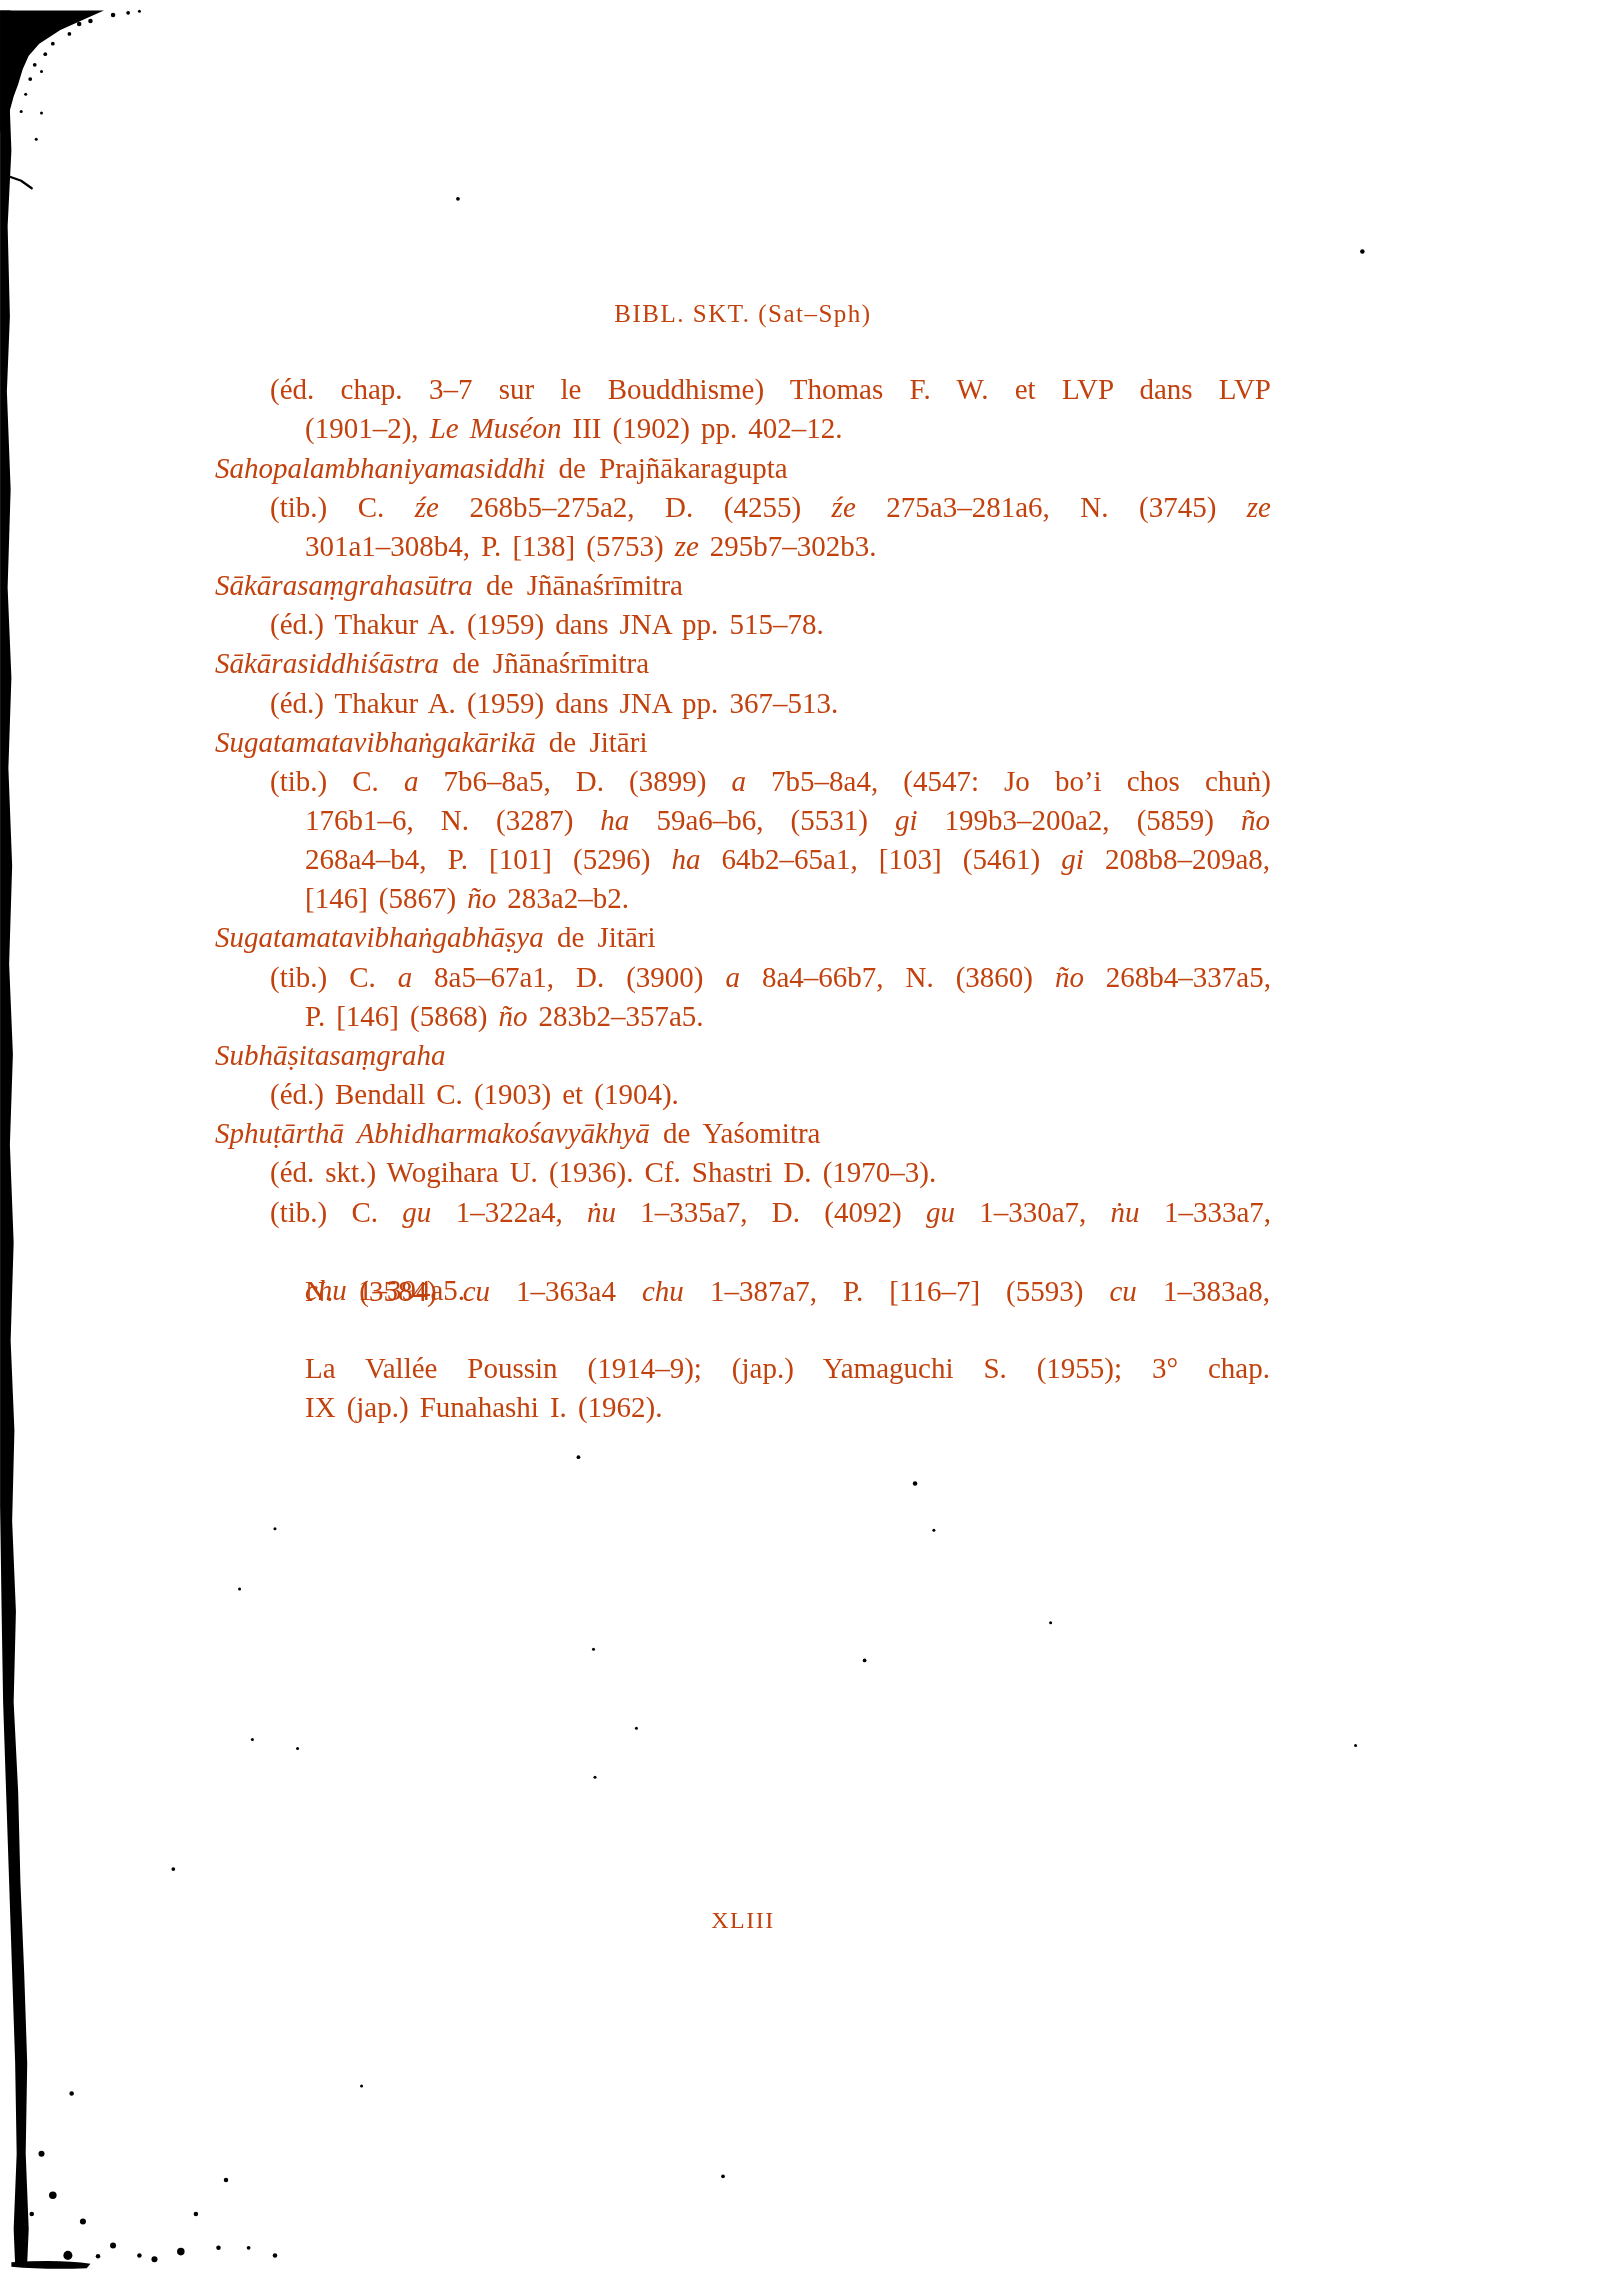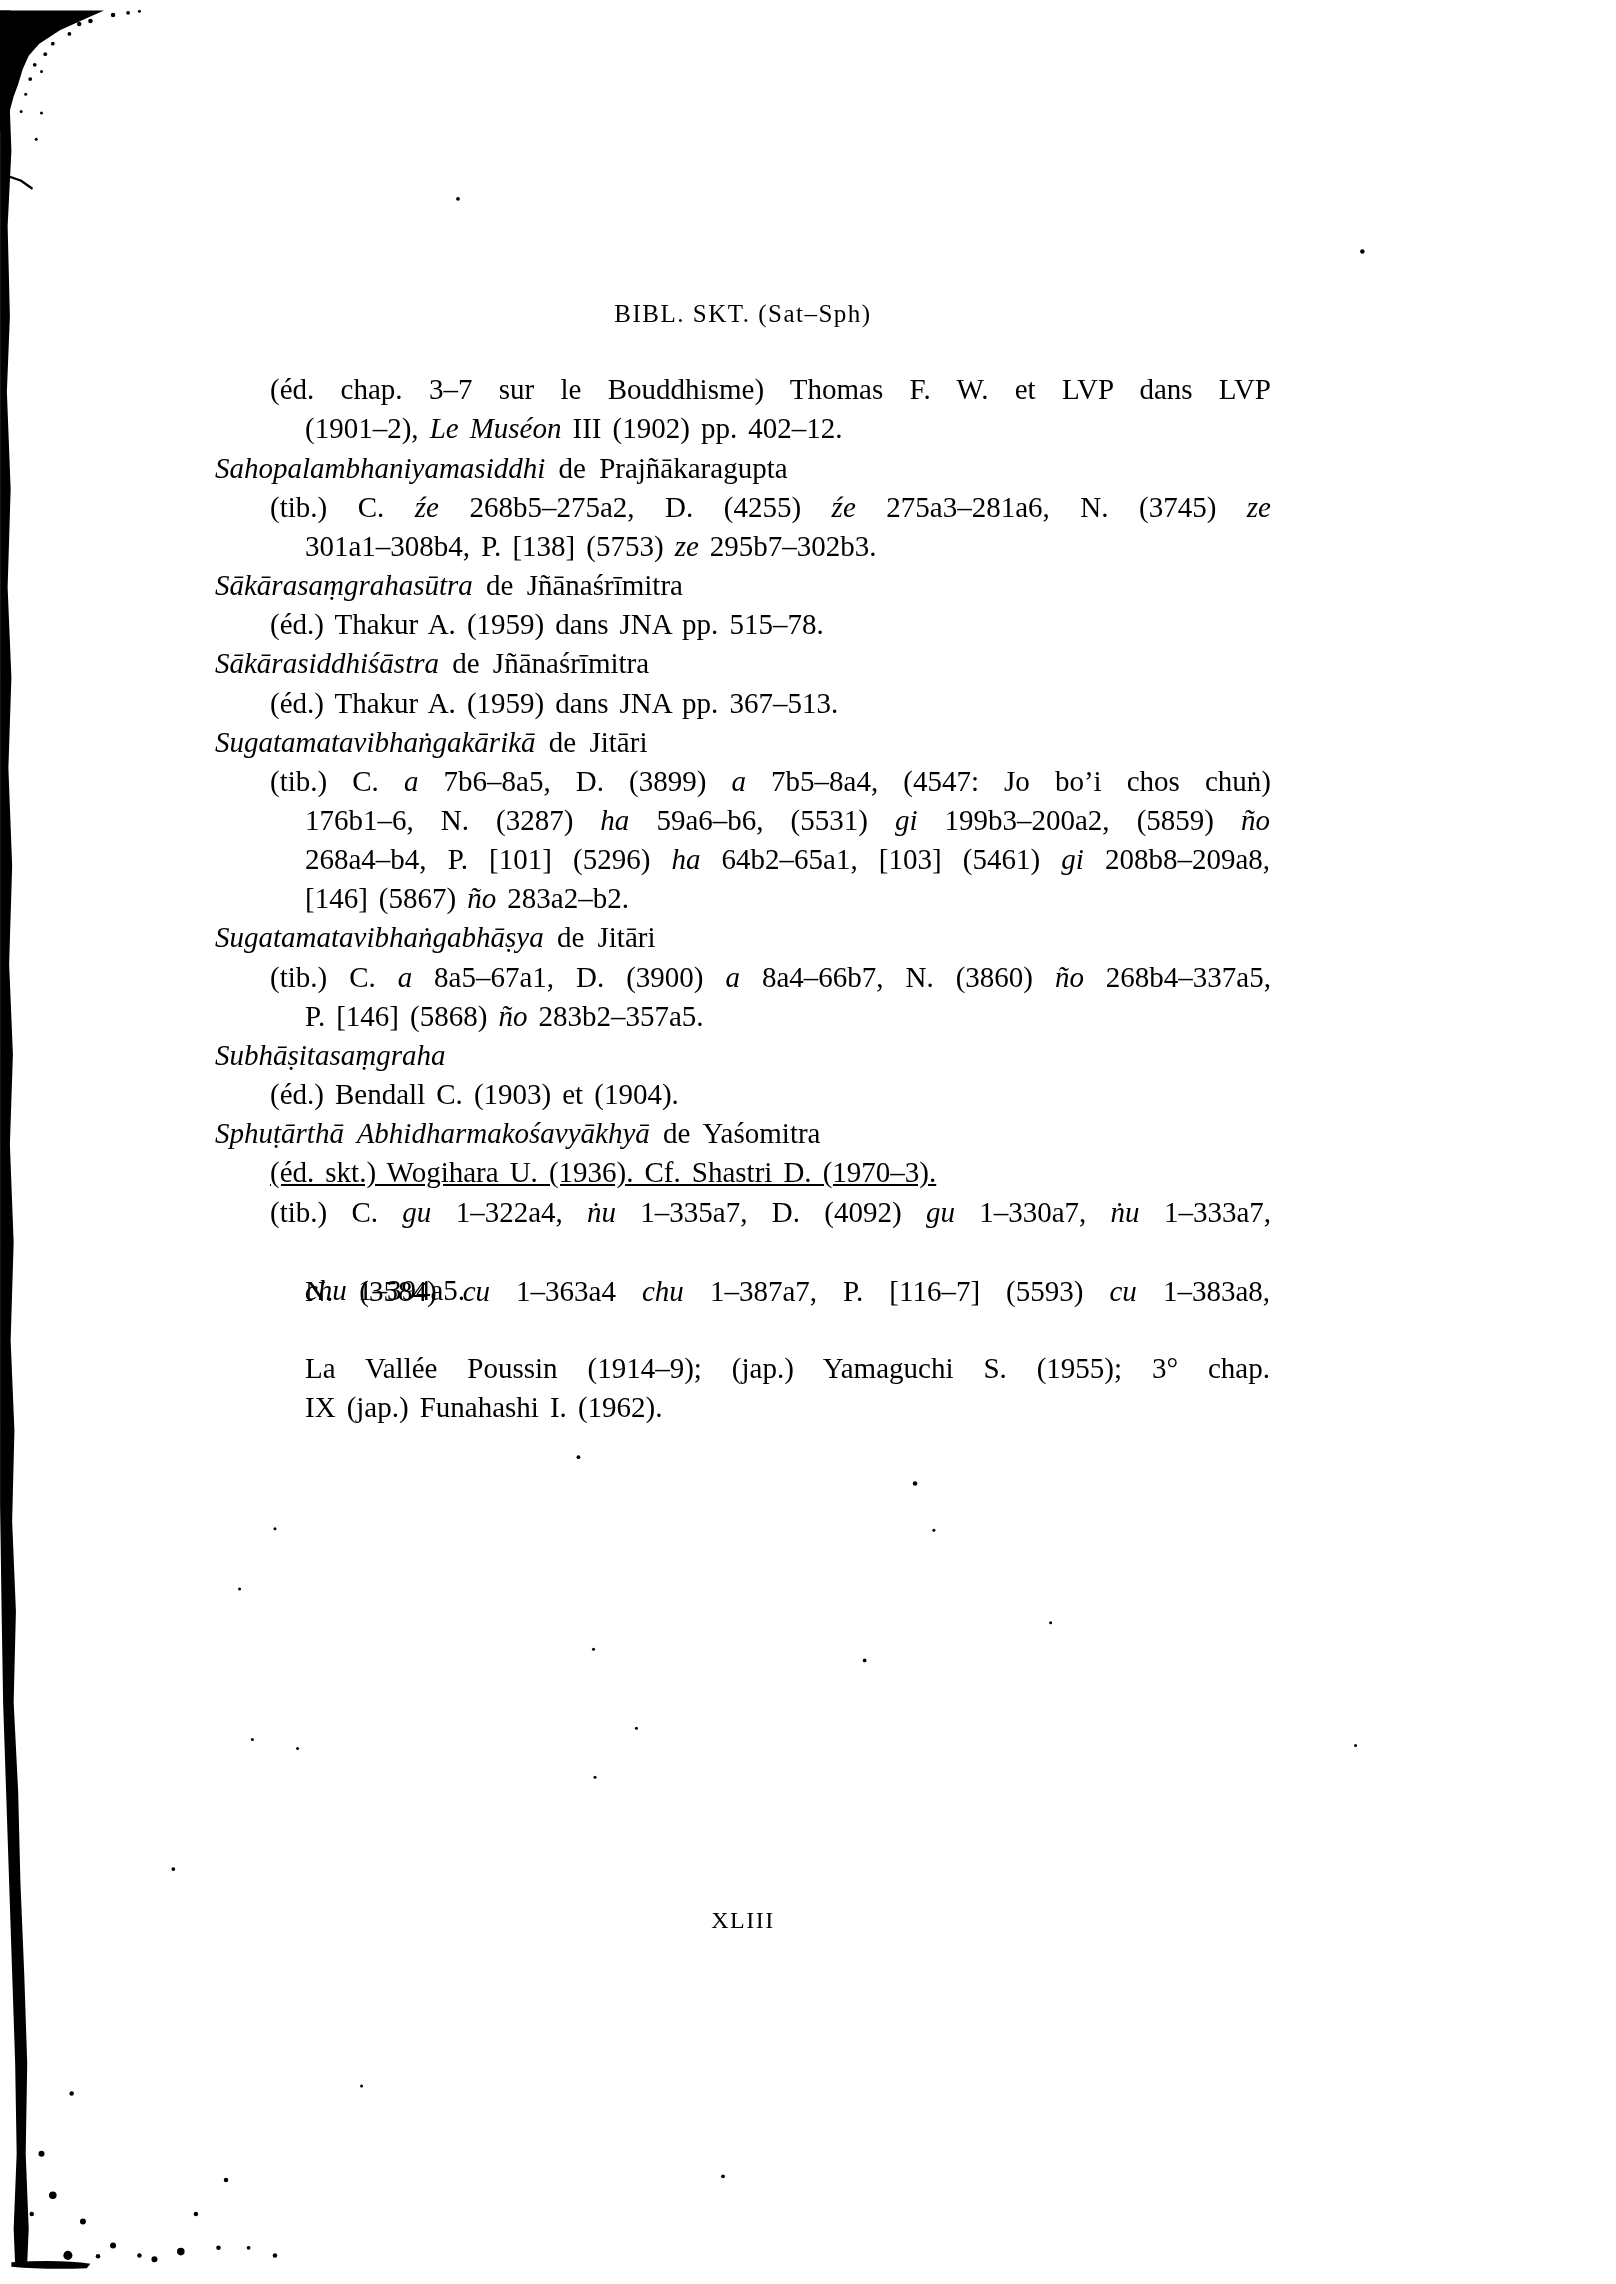--- a/index.html
+++ b/index.html
@@ -7,21 +7,21 @@
     padding: 0;
     background: #888;
   }
   .page {
     position: relative;
     width: 1617px;
     height: 2284px;
     background: #ffffff;
     overflow: hidden;
     font-family: "Liberation Serif", "DejaVu Serif", serif;
-    color: #000000;
+    color: #c2410c;
   }
   .artifacts {
     position: absolute;
     top: 0; left: 0;
     width: 1617px; height: 2284px;
     pointer-events: none;
   }
   .running-header {
     position: absolute;
     top: 300px;
@@ -157,21 +157,21 @@
       <div class="line sub full" style="top: 763px; left: 270px; width: 1001px;"><span class="rm">(tib.) C. </span><span class="it">a</span><span class="rm"> 7b6–8a5, D. (3899) </span><span class="it">a</span><span class="rm"> 7b5–8a4, (4547: Jo bo’i chos chuṅ)</span></div>
       <div class="line cont full" style="top: 802px; left: 305px; width: 965px;"><span class="rm">176b1–6, N. (3287) </span><span class="it">ha</span><span class="rm"> 59a6–b6, (5531) </span><span class="it">gi</span><span class="rm"> 199b3–200a2, (5859) </span><span class="it">ño</span></div>
       <div class="line cont full" style="top: 841px; left: 305px; width: 965px;"><span class="rm">268a4–b4, P. [101] (5296) </span><span class="it">ha</span><span class="rm"> 64b2–65a1, [103] (5461) </span><span class="it">gi</span><span class="rm"> 208b8–209a8,</span></div>
       <div class="line cont" style="top: 880px; left: 305px;"><span class="rm">[146] (5867) </span><span class="it">ño</span><span class="rm"> 283a2–b2.</span></div>
       <div class="line title" style="top: 919px; left: 215px;"><span class="it">Sugatamatavibhaṅgabhāṣya</span><span class="rm"> de Jitāri</span></div>
       <div class="line sub full" style="top: 959px; left: 270px; width: 1001px;"><span class="rm">(tib.) C. </span><span class="it">a</span><span class="rm"> 8a5–67a1, D. (3900) </span><span class="it">a</span><span class="rm"> 8a4–66b7, N. (3860) </span><span class="it">ño</span><span class="rm"> 268b4–337a5,</span></div>
       <div class="line cont" style="top: 998px; left: 305px;"><span class="rm">P. [146] (5868) </span><span class="it">ño</span><span class="rm"> 283b2–357a5.</span></div>
       <div class="line title" style="top: 1037px; left: 215px;"><span class="it">Subhāṣitasaṃgraha</span></div>
       <div class="line sub" style="top: 1076px; left: 270px;"><span class="rm">(éd.) Bendall C. (1903) et (1904).</span></div>
       <div class="line title" style="top: 1115px; left: 215px;"><span class="it">Sphuṭārthā Abhidharmakośavyākhyā</span><span class="rm"> de Yaśomitra</span></div>
-      <div class="line sub" style="top: 1154px; left: 270px; text-decoration: underline;"><span class="rm">(éd. skt.) Wogihara U. (1936). Cf. Shastri D. (1970–3).</span></div>
+      <div class="line sub" style="top: 1154px; left: 270px;"><span class="rm">(éd. skt.) Wogihara U. (1936). Cf. Shastri D. (1970–3).</span></div>
       <div class="line sub full" style="top: 1194px; left: 270px; width: 1001px;"><span class="rm">(tib.) C. </span><span class="it">gu</span><span class="rm"> 1–322a4, </span><span class="it">ṅu</span><span class="rm"> 1–335a7, D. (4092) </span><span class="it">gu</span><span class="rm"> 1–330a7, </span><span class="it">ṅu</span><span class="rm"> 1–333a7,</span></div>
       <div class="line cont full" style="top: 1233px; left: 305px; width: 965px; margin-top: 40px;"><span class="rm">N. (3584) </span><span class="it">cu</span><span class="rm"> 1–363a4 </span><span class="it">chu</span><span class="rm"> 1–387a7, P. [116–7] (5593) </span><span class="it">cu</span><span class="rm"> 1–383a8,</span></div>
       <div class="line cont" style="top: 1272px; left: 305px;"><span class="it">chu</span><span class="rm"> 1–394a5.</span></div>
       <div class="line cont full" style="top: 1350px; left: 305px; width: 965px;"><span class="rm">La Vallée Poussin (1914–9); (jap.) Yamaguchi S. (1955); 3° chap.</span></div>
       <div class="line cont" style="top: 1389px; left: 305px;"><span class="rm">IX (jap.) Funahashi I. (1962).</span></div>
     </div>
 
   <div class="page-number">XLIII</div>
 
 </div>

